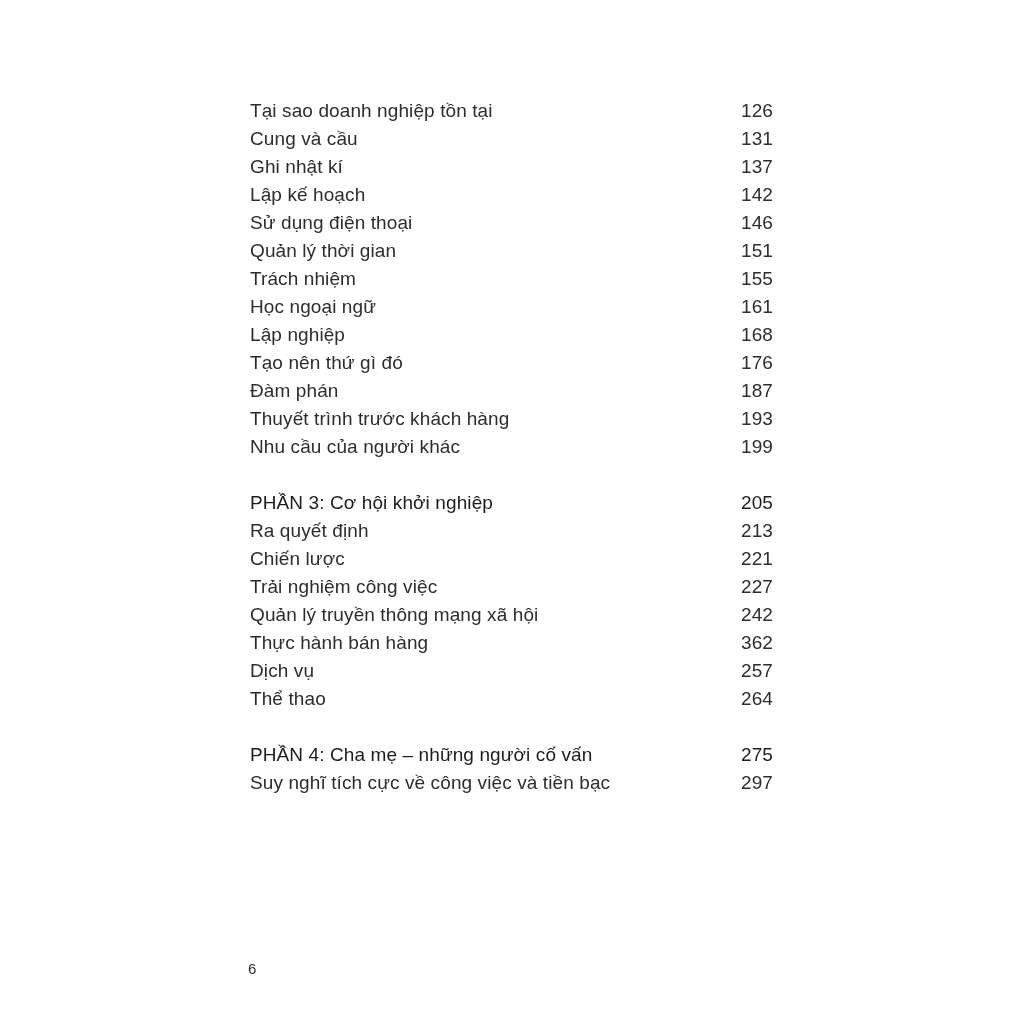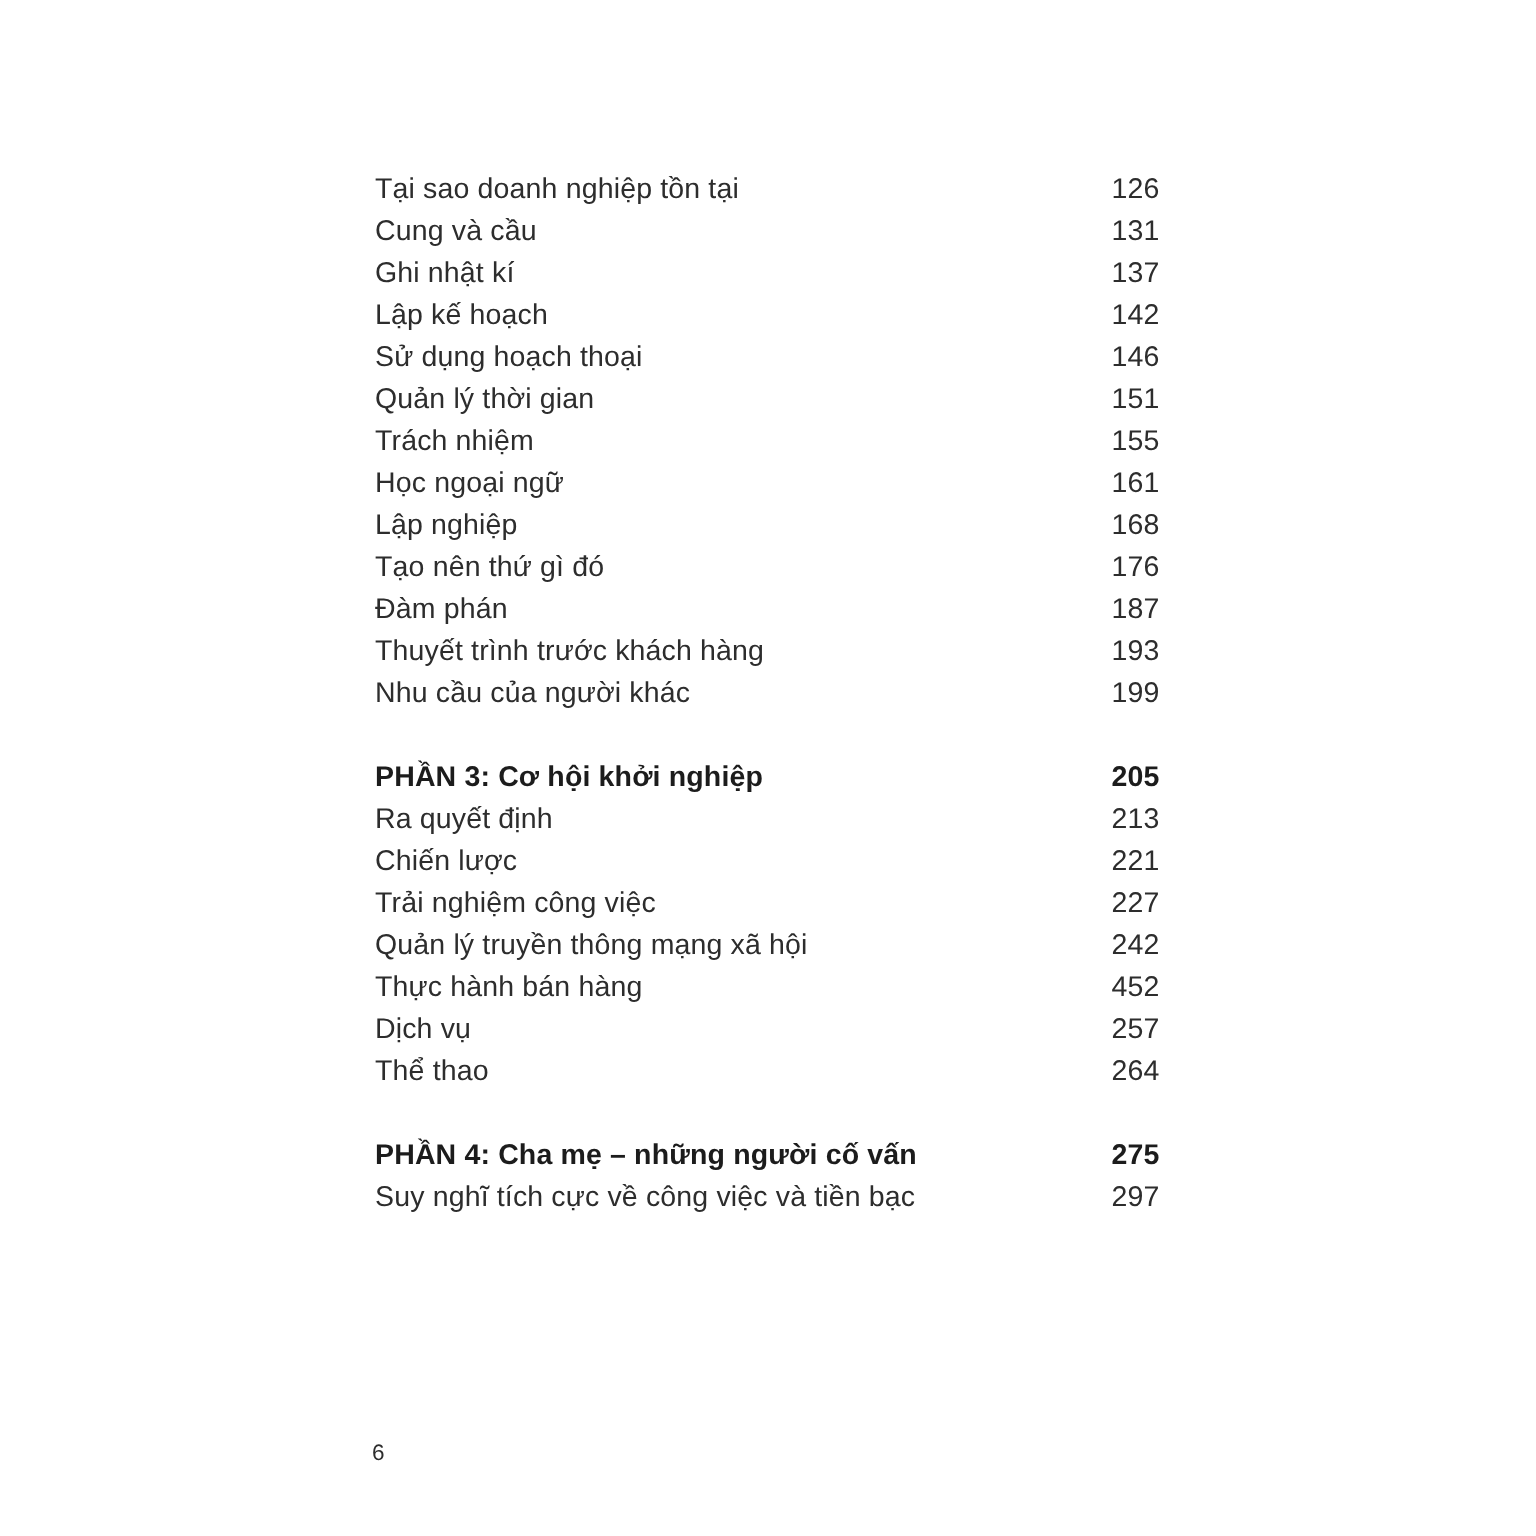--- a/index.html
+++ b/index.html
@@ -34,24 +34,23 @@
     color: #2d2d2d;
     letter-spacing: 0.1px;
   }
   .toc-row .title {
     white-space: nowrap;
     overflow: hidden;
   }
   .toc-row .pagenum {
     white-space: nowrap;
     text-align: right;
-    margin-top: 16px;
   }
   .toc-row.header-row {
-    font-weight: 700;
+    font-weight: 400;
     color: #1c1c1c;
   }
   .footer-pagenum {
     position: absolute;
     left: 248px;
     top: 960px;
     font-size: 15px;
     line-height: 18px;
     color: #2d2d2d;
   }
@@ -72,21 +71,21 @@
         </div>
         <div class="toc-row">
           <span class="title">Ghi nhật kí</span>
           <span class="pagenum">137</span>
         </div>
         <div class="toc-row">
           <span class="title">Lập kế hoạch</span>
           <span class="pagenum">142</span>
         </div>
         <div class="toc-row">
-          <span class="title">Sử dụng hoạch thoại</span>
+          <span class="title">Sử dụng điện thoại</span>
           <span class="pagenum">146</span>
         </div>
         <div class="toc-row">
           <span class="title">Quản lý thời gian</span>
           <span class="pagenum">151</span>
         </div>
         <div class="toc-row">
           <span class="title">Trách nhiệm</span>
           <span class="pagenum">155</span>
         </div>
@@ -131,21 +130,21 @@
         <div class="toc-row">
           <span class="title">Trải nghiệm công việc</span>
           <span class="pagenum">227</span>
         </div>
         <div class="toc-row">
           <span class="title">Quản lý truyền thông mạng xã hội</span>
           <span class="pagenum">242</span>
         </div>
         <div class="toc-row">
           <span class="title">Thực hành bán hàng</span>
-          <span class="pagenum">452</span>
+          <span class="pagenum">362</span>
         </div>
         <div class="toc-row">
           <span class="title">Dịch vụ</span>
           <span class="pagenum">257</span>
         </div>
         <div class="toc-row">
           <span class="title">Thể thao</span>
           <span class="pagenum">264</span>
         </div>
       </div>

